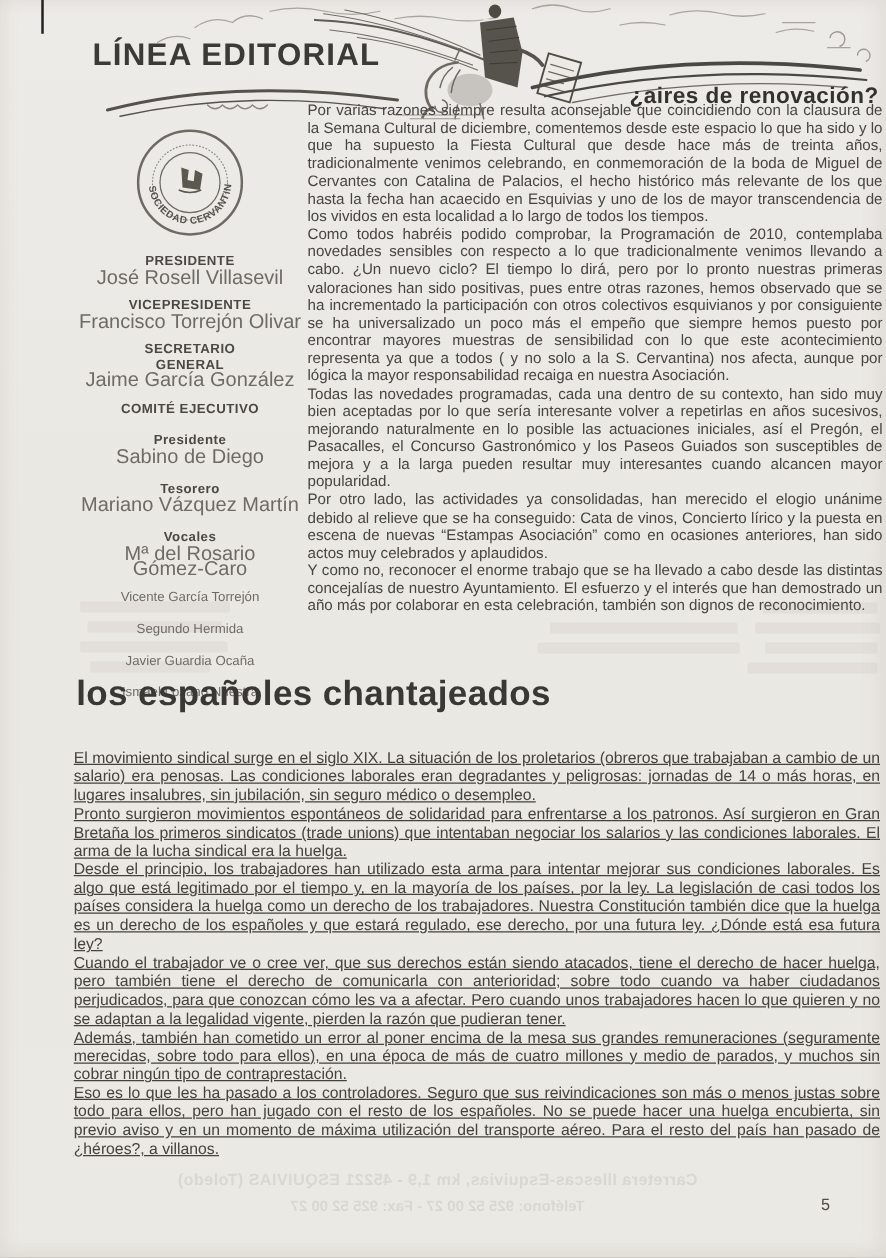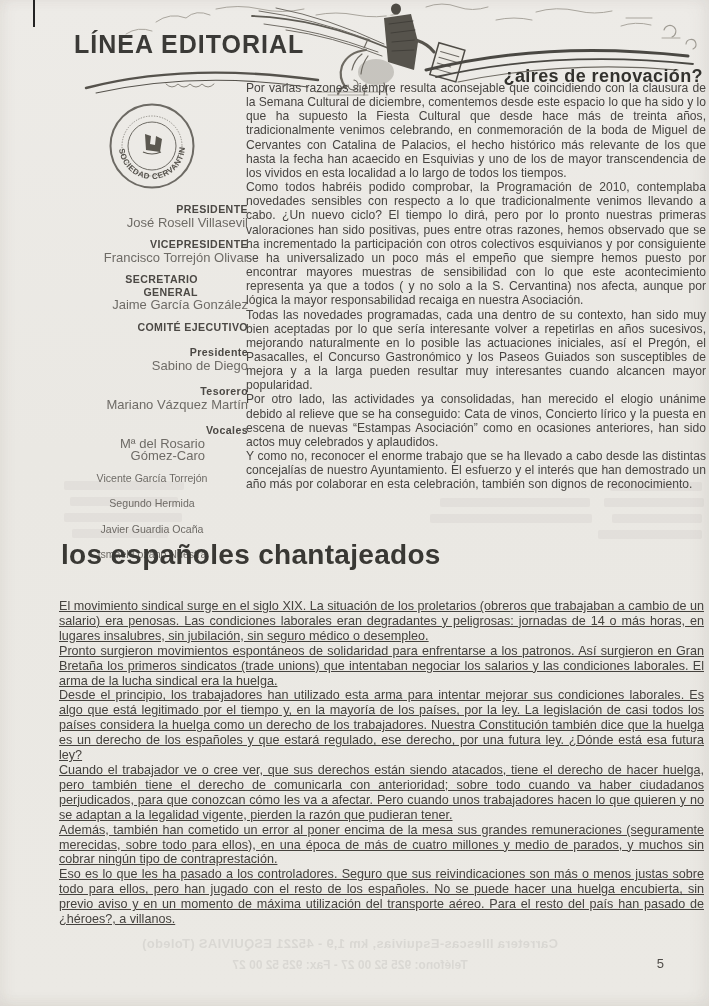--- a/index.html
+++ b/index.html
@@ -14,23 +14,23 @@
   
   .engraving{position:absolute;left:66px;top:0;width:643px;height:97px;}
   .main-title{position:absolute;left:74px;top:30px;margin:0;font-size:25px;font-weight:bold;
     letter-spacing:1px;color:#3b3a37;}
   .subtitle{position:absolute;right:6px;top:66px;font-size:18px;font-weight:bold;
     letter-spacing:.4px;color:#33322e;white-space:nowrap;text-align:right;}
 
   
   .sidebar{position:absolute;left:56px;top:102px;width:192px;text-align:center;}
   .seal{display:block;margin:0 auto 13px;}
-  .entry{margin-bottom:9px;text-align:right;}
+  .entry{margin-bottom:9px;}
   .entry .role{font-size:10.6px;font-weight:bold;color:#4b4844;letter-spacing:.4px;line-height:12.5px;}
-  .entry .name{font-size:13px;color:#6e6b66;line-height:12.5px;margin-top:1px;}
+  .entry .name{font-size:16px;color:#6e6b66;line-height:12.5px;margin-top:1px;}
   .entry .role.narrow{max-width:92px;margin:0 auto;}
   .entry .name.narrow{max-width:106px;margin:1px auto 0;}
   .entry.gap-before{margin-top:13px;}
   .plain-name{font-size:10.6px;color:#6e6b66;line-height:12.5px;margin-bottom:13px;}
   .plain-first{margin-top:0;}
 
   
   .editorial{position:absolute;left:246px;top:81px;width:460px;font-size:12.1px;
     line-height:14.15px;text-align:justify;color:#474441;}
   .editorial p{margin:0;}

